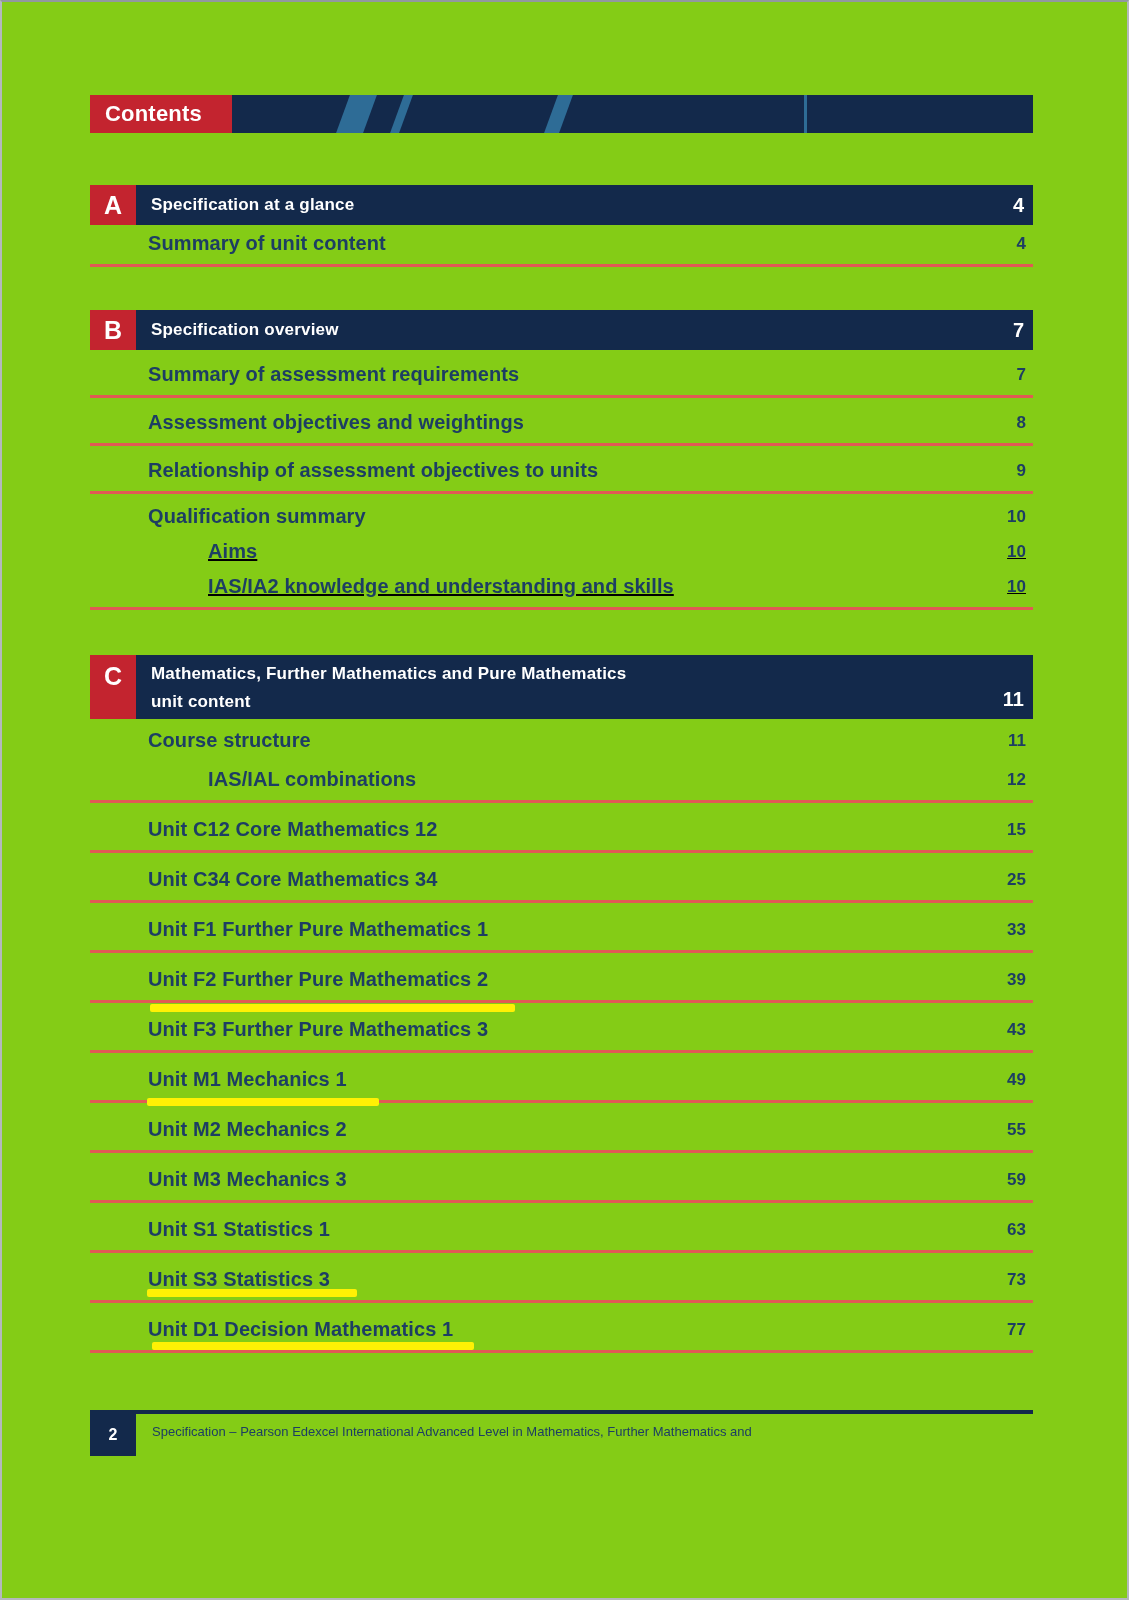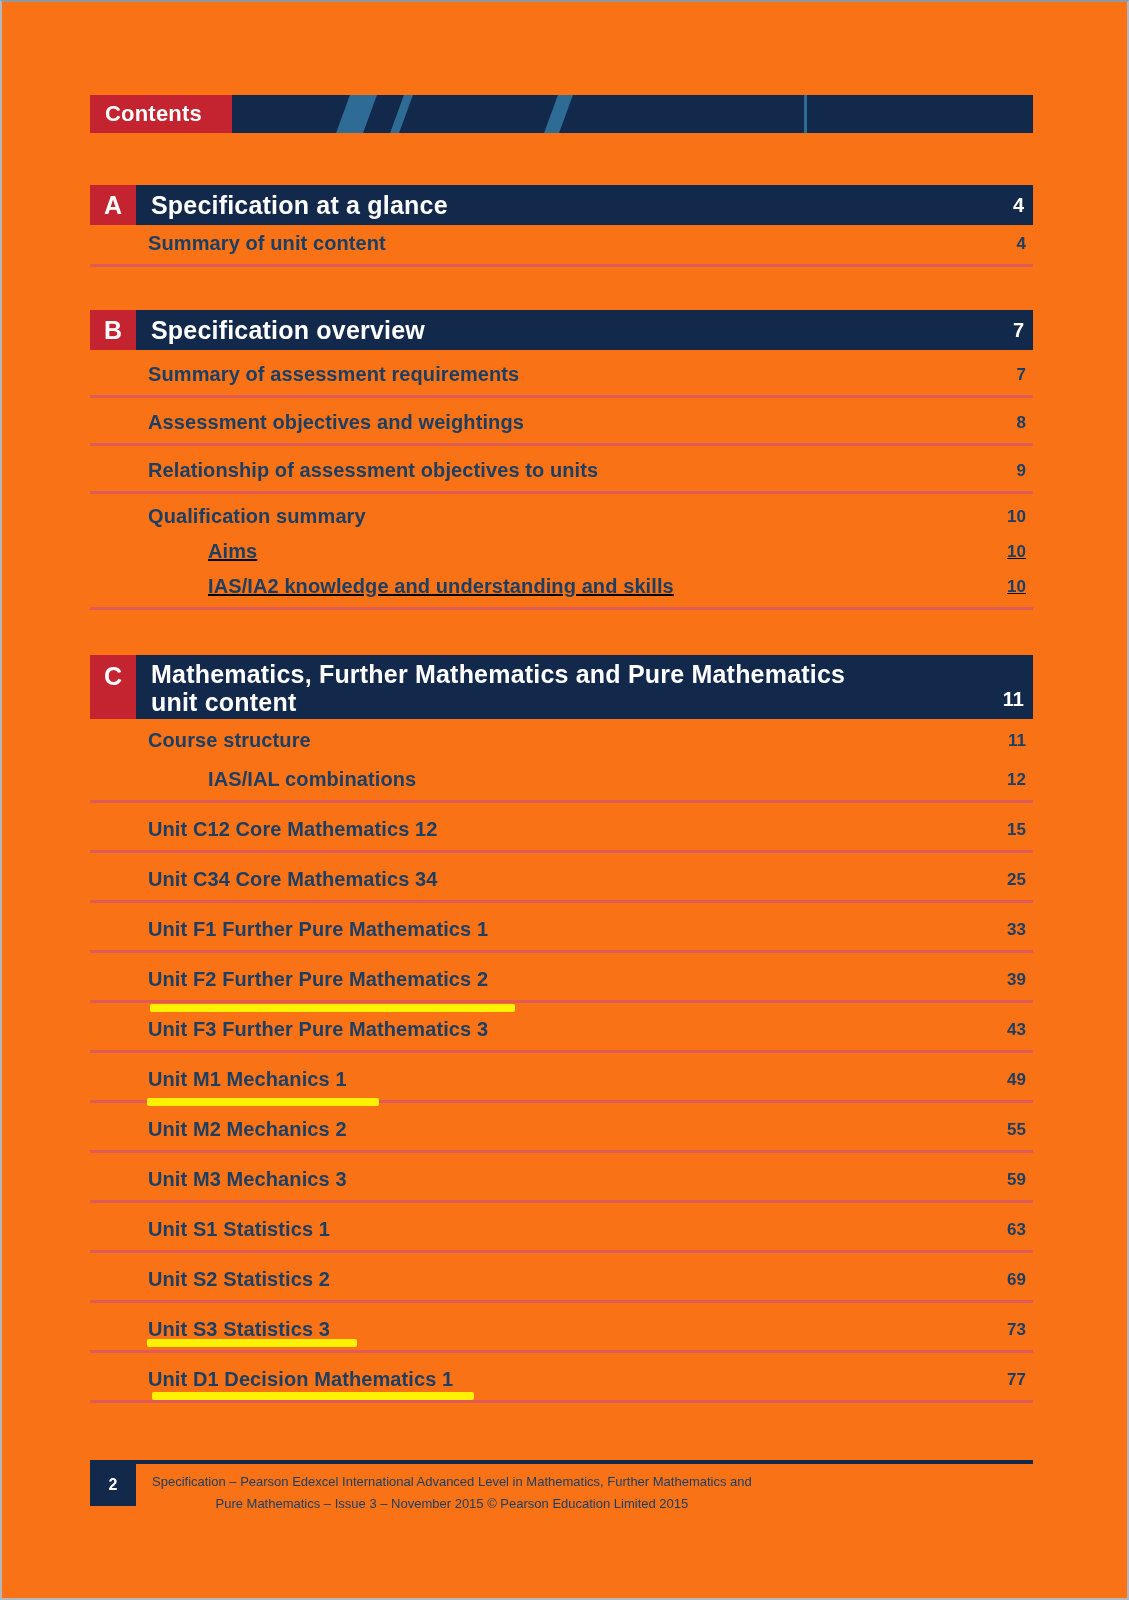--- a/index.html
+++ b/index.html
@@ -1,23 +1,23 @@
 <!DOCTYPE html>
 <html style="--navy: #13294b; --red: #c3242f; --rule-red: #e05b55; --stripe-blue: #2e6c96; --hl-yellow: #fff104; --text-navy: #1d3e63;"><head>
 <meta charset="utf-8">
 <style>
   :root{
     --navy:#13294b; --red:#c3242f; --rule-red:#e05b55; --stripe-blue:#2e6c96;
     --hl-yellow:#fff104; --text-navy:#1d3e63; --page-border:#b4b8bd;
   }
   html,body{margin:0;padding:0;background:#d9dbdd;}
   .page{
-    width:1129px;height:1600px;background:#f97316;position:relative;
+    width:1129px;height:1600px;background:#84cc16;position:relative;
     box-sizing:border-box;border:2px solid var(--page-border);border-top-color:#9298a0;
-    font-family:"Liberation Sans",sans-serif;overflow:hidden;text-align:center;
+    font-family:"Liberation Sans",sans-serif;overflow:hidden;
   }
   .content{margin-left:88px;width:943px;}
 
   
   .contents-bar{position:relative;margin-top:93px;height:38px;background:var(--navy);overflow:hidden;}
   .contents-label{
     position:absolute;left:0;top:0;bottom:0;width:142px;background:var(--red);
     color:#fff;font-weight:bold;font-size:22px;display:flex;align-items:center;
     padding-left:15px;box-sizing:border-box;letter-spacing:.2px;z-index:2;
   }
@@ -29,21 +29,21 @@
 
   
   .section-a{margin-top:52px;}
   .section-b{margin-top:43px;}
   .section-c{margin-top:45px;}
   .section-bar{display:flex;background:var(--navy);height:40px;color:#fff;}
   .letter-box{
     width:46px;flex:0 0 46px;background:var(--red);display:flex;align-items:center;
     justify-content:center;font-size:25px;font-weight:bold;
   }
-  .bar-title{flex:1;display:flex;align-items:center;padding-left:15px;font-size:25px;font-weight:bold;letter-spacing:.2px;}
+  .bar-title{flex:1;display:flex;align-items:center;padding-left:15px;font-size:17px;font-weight:bold;letter-spacing:.2px;}
   .bar-page{display:flex;align-items:center;padding-right:9px;font-size:20px;font-weight:bold;}
   .section-bar.tall{height:64px;}
   .section-bar.tall .letter-box{align-items:flex-start;padding-top:7px;box-sizing:border-box;}
   .section-bar.tall .bar-title{flex-direction:column;align-items:flex-start;justify-content:center;line-height:28px;padding-top:2px;}
   .section-bar.tall .bar-page{align-items:flex-end;padding-bottom:8px;}
 
   
   .toc-row{position:relative;display:flex;justify-content:space-between;align-items:flex-end;height:47px;gap:48px;}
   .toc-row.ruled{border-bottom:3px solid var(--rule-red);}
   .toc-row.h42{height:39px;}
@@ -181,40 +181,35 @@
       </div>
       <div class="toc-row ruled">
         <span class="entry-label">Unit M3 Mechanics 3</span>
         <span class="entry-page">59</span>
       </div>
       <div class="toc-row ruled">
         <span class="entry-label">Unit S1 Statistics 1</span>
         <span class="entry-page">63</span>
       </div>
       <div class="toc-row ruled">
-        <span class="entry-label">Unit S2 Statistics 2</span>
-        <span class="entry-page">69</span>
-      </div>
-      <div class="toc-row ruled">
         <span class="entry-label">Unit S3 Statistics 3</span>
         <span class="entry-page">73</span>
         <span class="hl hl-s3"></span>
       </div>
       <div class="toc-row ruled">
         <span class="entry-label">Unit D1 Decision Mathematics 1</span>
         <span class="entry-page">77</span>
         <span class="hl hl-d1"></span>
       </div>
     </section>
 
     <footer class="page-footer">
       <div class="footer-rule"></div>
       <div class="footer-row">
         <div class="footer-pagenum">2</div>
         <div class="footer-text">
           <div>Specification – Pearson Edexcel International Advanced Level in Mathematics, Further Mathematics and</div>
-          <div>Pure Mathematics – Issue 3 – November 2015 © Pearson Education Limited 2015</div>
         </div>
       </div>
     </footer>
 
   </div>
 </div>
 
 </body></html>

